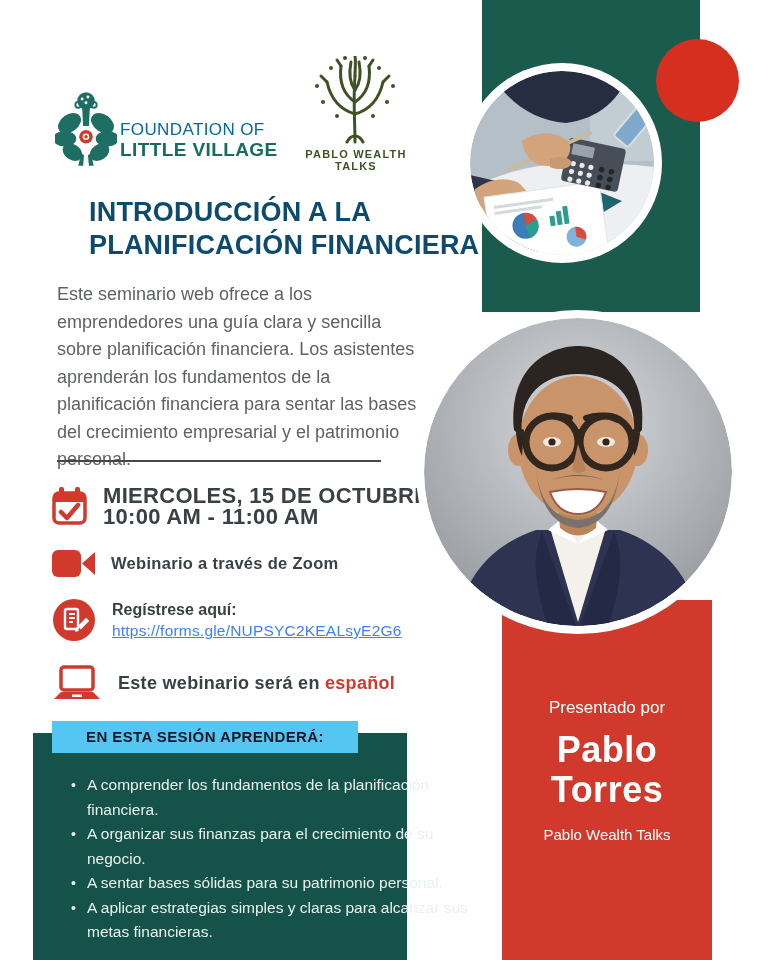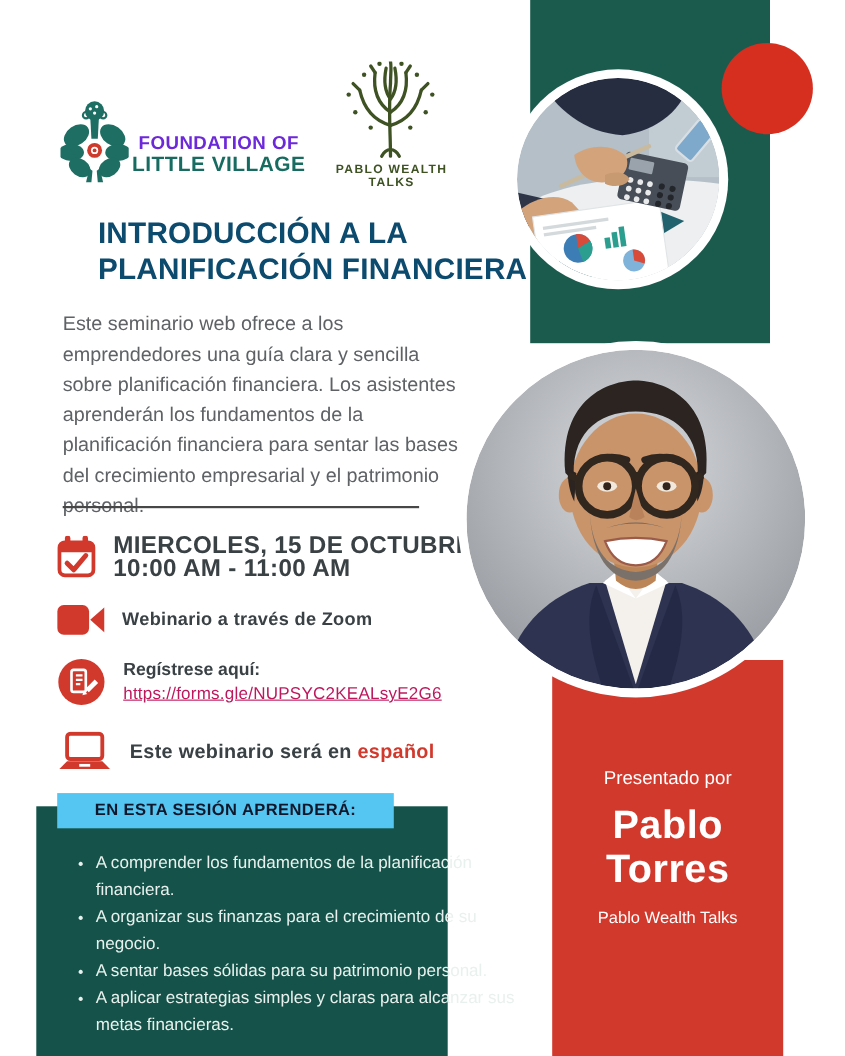--- a/index.html
+++ b/index.html
@@ -16,40 +16,40 @@
   .red-panel .org { font-size:15px; margin-top:16px; }
 
   .hands-circle { position:absolute; left:462px; top:63px; width:200px; height:200px; border-radius:50%; background:#ffffff; z-index:3; display:flex; align-items:center; justify-content:center; }
   .hands-circle svg { border-radius:50%; }
   .portrait-circle { position:absolute; left:416px; top:310px; width:324px; height:324px; border-radius:50%; background:#ffffff; z-index:3; display:flex; align-items:center; justify-content:center; }
   .portrait-circle svg { border-radius:50%; }
 
   
   .folv-logo { position:absolute; left:55px; top:88px; z-index:4; }
   .folv-text { position:absolute; left:120px; top:120px; line-height:20px; z-index:4; }
-  .folv-text .l1 { color:#6d28d9; font-size:17px; font-weight:bold; letter-spacing:0.4px;text-align:center; }
+  .folv-text .l1 { color:#0369a1; font-size:17px; font-weight:normal; letter-spacing:0.4px; }
   .folv-text .l2 { color:#176B60; font-size:19px; font-weight:bold; letter-spacing:0.4px; }
   .pwt-logo { position:absolute; left:303px; top:56px; z-index:4; }
   .pwt-caption { position:absolute; left:288px; top:148px; width:136px; text-align:center; color:#3E5224; font-size:11px; font-weight:bold; letter-spacing:1.2px; z-index:4; }
 
   
   .title { position:absolute; left:57px; top:196px; width:430px; font-size:27px; font-weight:bold; color:#0c4a6e; line-height:33px; letter-spacing:0.2px;margin-left:32px; }
   .description { position:absolute; left:57px; top:281px; width:368px; font-size:18px; line-height:27.5px; color:#5E6265; }
   .divider { position:absolute; left:57px; top:460px; width:324px; height:2px; background:#474747; }
 
   
   .row { position:absolute; left:52px; display:flex; align-items:center; }
   .row .txt { margin-left:16px; color:#3A4145; font-weight:bold; }
   .row-date { top:485px; }
   .row-date .txt { font-size:22px; line-height:21px; letter-spacing:0.3px; }
   .row-zoom { top:548px; }
   .row-zoom .txt { font-size:16.5px; letter-spacing:0.3px; }
   .row-reg { top:598px; }
   .row-reg .txt { font-size:16px; line-height:21px; }
-  .reg-link { font-weight:normal; color:#be185d; font-size:15.5px; text-decoration:underline; letter-spacing:0.2px; }
+  .reg-link { font-weight:normal; color:#3b82f6; font-size:15.5px; text-decoration:underline; letter-spacing:0.2px; }
   .row-lang { top:665px; }
   .row-lang .txt { font-size:18px; letter-spacing:0.3px; }
   .hl-red { color:#D2392D; }
 
   
   .blue-banner { position:absolute; left:52px; top:721px; width:306px; height:32px; background:#55C5F1; z-index:5; text-align:center; line-height:32px; font-size:15px; font-weight:bold; color:#0f172a; letter-spacing:0.4px; }
   .learn-box { position:absolute; left:33px; top:733px; width:374px; height:227px; background:#15534A; z-index:4; }
   .learn-box ul { margin:40px 0 0 38px; width:400px; list-style:none; }
   .learn-box li { position:relative; padding-left:16px; color:#E9F1EE; font-size:15.5px; line-height:24.5px; }
   .learn-box li::before { content:"•"; position:absolute; left:0; top:0; font-size:14px; color:#E9F1EE; }

